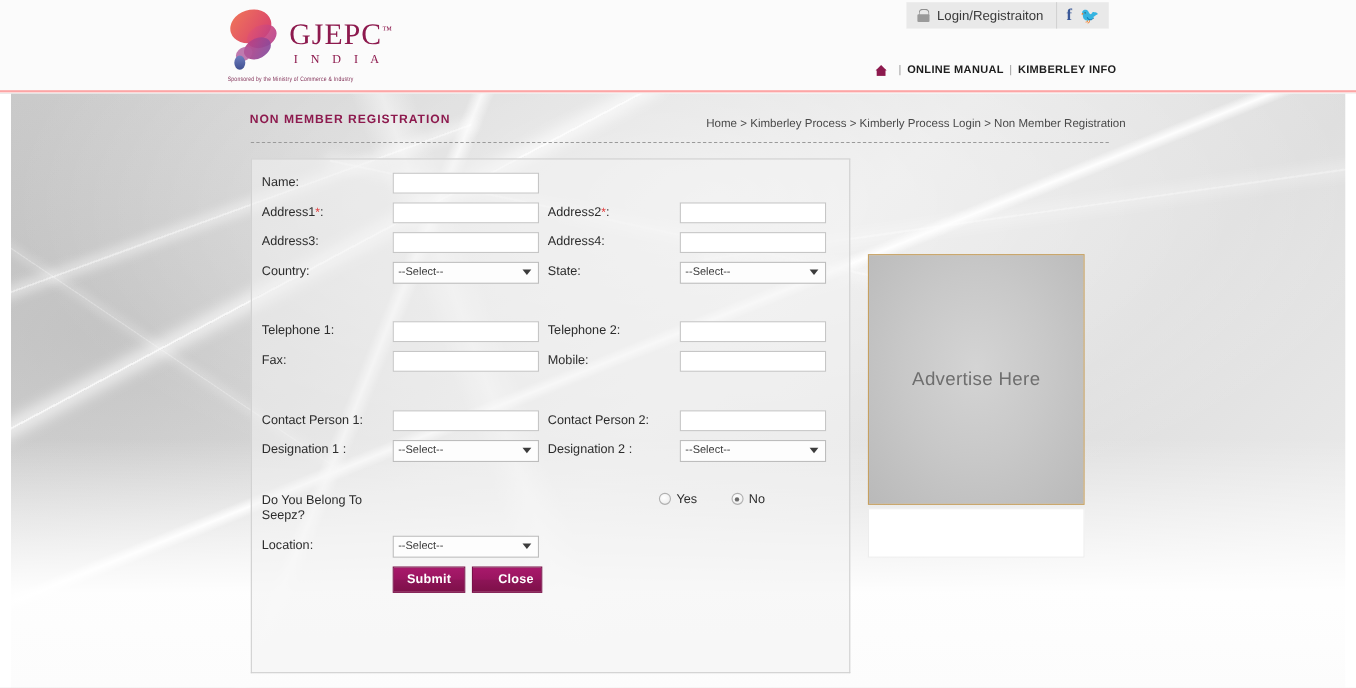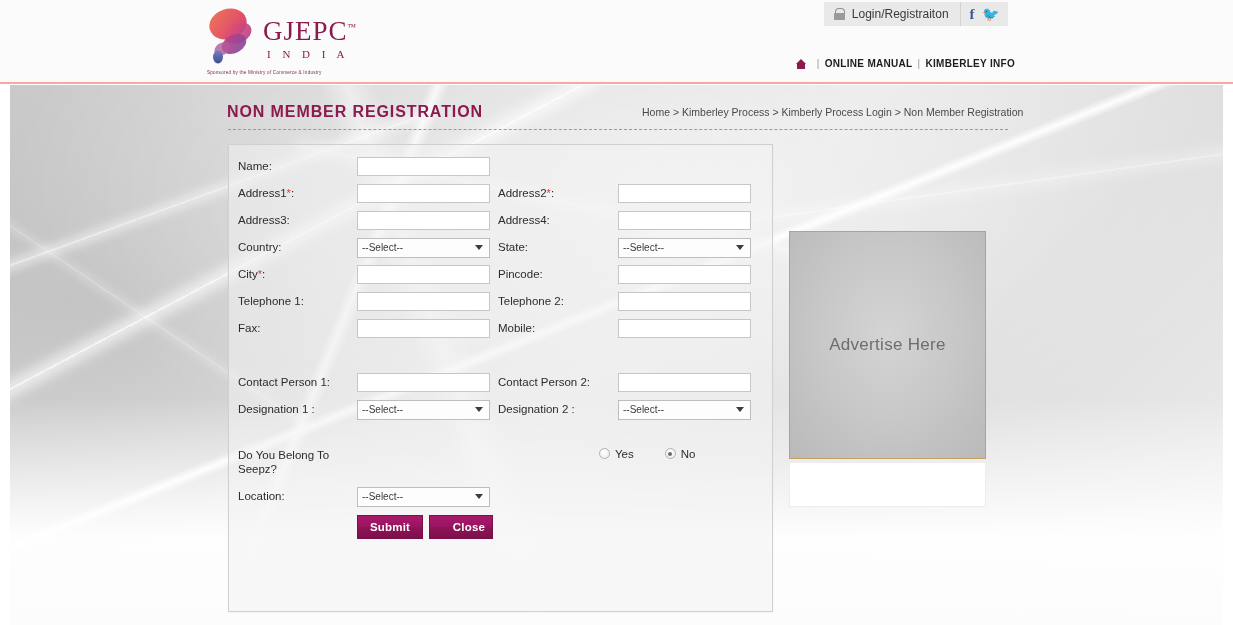--- a/index.html
+++ b/index.html
@@ -118,21 +118,21 @@
     background: #ffffff;
   }
   .white-right-edge {
     position: absolute; right: 0; top: 0; width: 10px; height: 540px;
     background: #ffffff;
   }
 
   
   .page-title {
     position: absolute; left: 227px; top: 18px;
-    font-size: 16px; font-weight: bold; letter-spacing: .9px;
+    font-size: 11px; font-weight: bold; letter-spacing: .9px;
     color: #8d1a4e;
   }
   .breadcrumb {
     position: absolute; left: 642px; top: 21px;
     font-size: 10.5px; color: #4a4a4a; white-space: nowrap;
   }
   .title-rule {
     position: absolute; left: 228px; top: 44px; width: 780px; height: 0;
     border-top: 1px dashed #9a9a9a;
   }
@@ -324,26 +324,20 @@
         <span>--Select--</span>
         <span class="caret"></span>
       </div>
       <span class="lbl lbl-r">State:</span>
       <div class="sel sel-r">
         <span>--Select--</span>
         <span class="caret"></span>
       </div>
     </div>
 
-    <div class="frow" style="top:116px;">
-      <span class="lbl lbl-l"><span>City</span><span class="req">*</span><span>:</span></span>
-      <input class="txt txt-l" type="text" value="" style="">
-      <span class="lbl lbl-r">Pincode:</span>
-      <input class="txt txt-r" type="text" value="" style="">
-    </div>
 
     <div class="frow" style="top:143px;">
       <span class="lbl lbl-l">Telephone 1:</span>
       <input class="txt txt-l" type="text" value="" style="">
       <span class="lbl lbl-r">Telephone 2:</span>
       <input class="txt txt-r" type="text" value="" style="">
     </div>
 
     <div class="frow" style="top:170px;">
       <span class="lbl lbl-l">Fax:</span>

